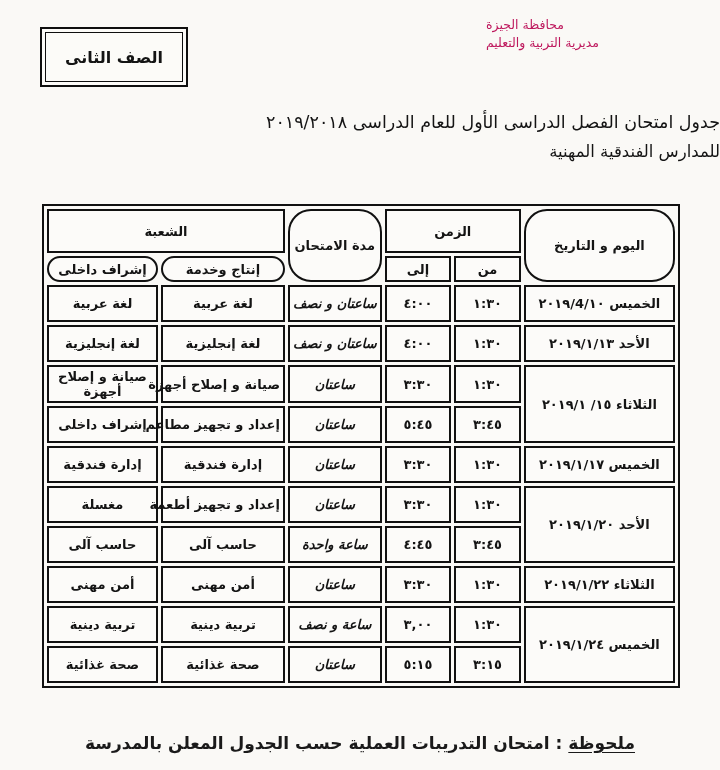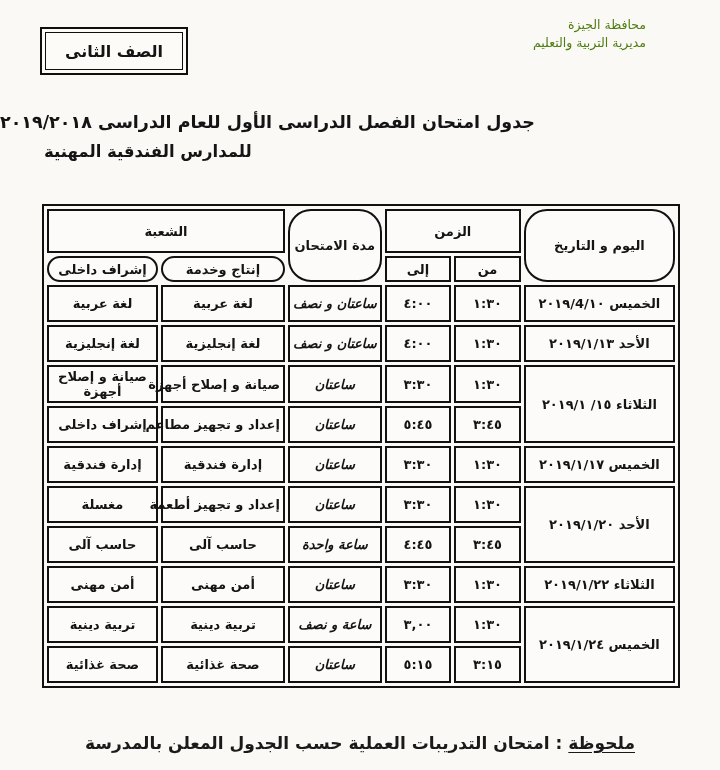--- a/index.html
+++ b/index.html
@@ -8,36 +8,36 @@
     background:#faf9f6;
     font-family:"DejaVu Sans", sans-serif;
     color:#141414;
     overflow:hidden;
   }
   .page{position:relative;width:720px;height:770px;}
 
   
   .letterhead{
     position:absolute;top:16px;right:74px;width:160px;
-    text-align:right;font-size:12.5px;line-height:1.45;color:#4d7c0f;
+    text-align:left;font-size:12.5px;line-height:1.45;color:#be185d;
   }
 
   
   .grade-box{
-    position:absolute;top:27px;left:40px;width:148px;height:48px;
+    position:absolute;top:27px;left:40px;width:148px;height:60px;
     border:2.5px solid #0f0f0f;padding:3px;box-sizing:border-box;background:#fcfbf8;
   }
   .grade-box-inner{
     width:100%;height:100%;border:1.5px solid #0f0f0f;box-sizing:border-box;
     display:flex;align-items:center;justify-content:center;
     font-weight:bold;font-size:16px;
   }
 
   
-  .title-wrap{position:absolute;top:112px;right:0;left:0;text-align:left;font-weight:bold;}
+  .title-wrap{position:absolute;top:112px;right:0;left:0;text-align:right;font-weight:normal;}
   .title-line1{font-size:17.5px;letter-spacing:.2px;}
   .title-line2{font-size:16.5px;margin-top:10px;padding-left:44px;}
 
   
   table.schedule{
     position:absolute;top:204px;right:40px;
     width:638px;table-layout:fixed;
     border-collapse:separate;border-spacing:3px;
     border:2px solid #111;background:#faf9f6;
   }

